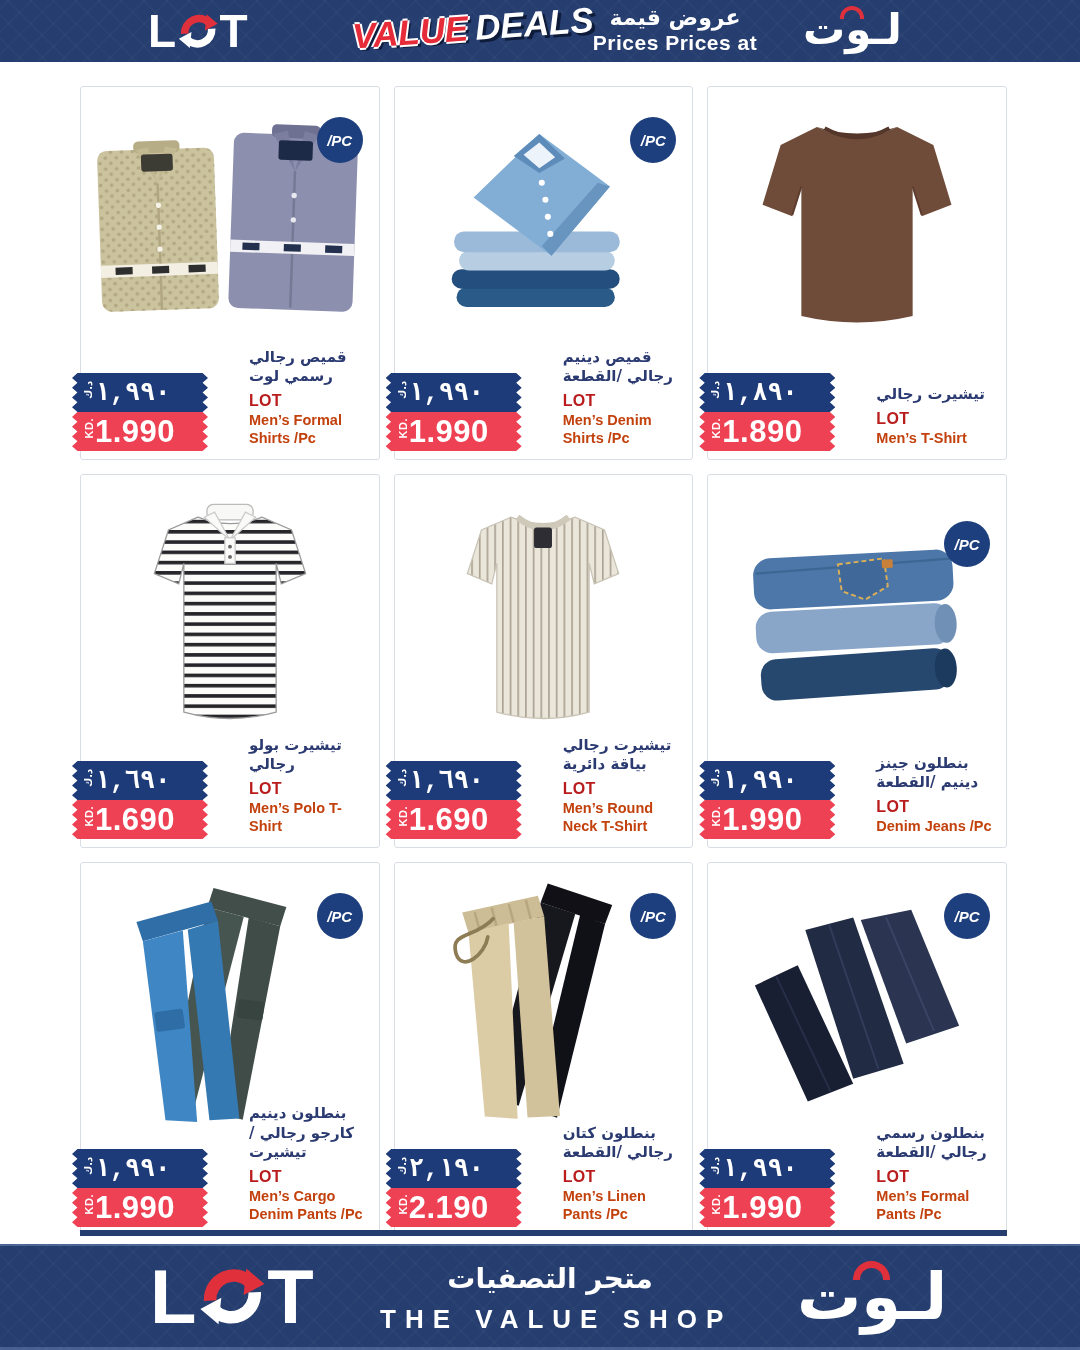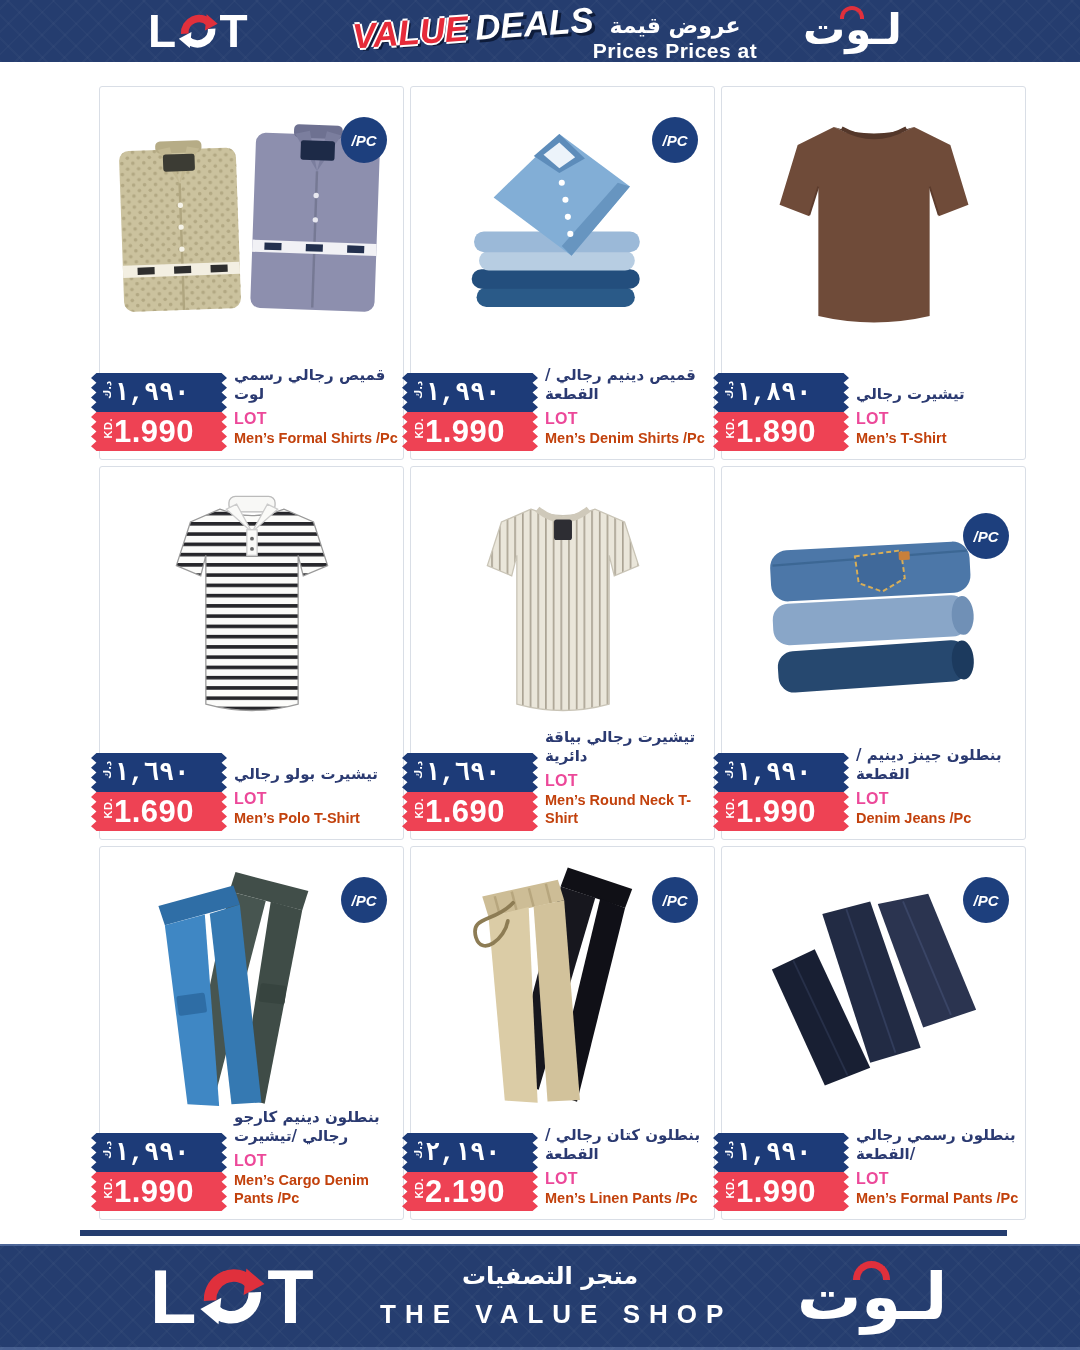--- a/index.html
+++ b/index.html
@@ -30,47 +30,47 @@
   
   .value-deals {
     position:absolute; left:352px; top:10px; display:flex; gap:7px;
     font-style:italic; font-weight:900; font-size:35px; line-height:1;
     transform:rotate(-4deg); letter-spacing:0px; white-space:nowrap;
   }
   .vd-value { color:#e62b39; text-shadow:-2px 0 0 #fff, 2px 0 0 #fff, 0 -2px 0 #fff, 0 2px 0 #fff, 3px 3px 0 #0e1c3a; }
   .vd-deals { color:#fff; text-shadow:3px 3px 0 #0e1c3a; }
 
   
-  .taglines { position:absolute; left:570px; width:210px; top:5px; text-align:center; color:#fff;margin-top:8px; }
+  .taglines { position:absolute; left:570px; width:210px; top:5px; text-align:center; color:#fff; }
   .tagline-ar { font-family:"DejaVu Sans", sans-serif; font-weight:700; font-size:22px; line-height:1.2; }
   .tagline-en { font-weight:700; font-size:21px; line-height:1.15; letter-spacing:.5px; }
 
   
   .ar-logo { position:relative; color:#fff; font-family:"DejaVu Sans", sans-serif; font-weight:700; direction:rtl; line-height:1; white-space:nowrap; }
   .hdr-ar-logo { position:absolute; left:803px; top:9px; font-size:42px; }
   .ftr-ar-logo { position:absolute; left:797px; top:50%; transform:translateY(-50%); font-size:64px; }
   .ar-swoosh {
     position:absolute; top:-.06em; left:37%;
     width:.58em; height:.3em;
     border:.11em solid #e0303c; border-bottom:none;
     border-top-left-radius:.6em; border-top-right-radius:.6em;
   }
 
   
   .ftr-center { position:absolute; left:380px; width:340px; top:16px; text-align:center; color:#fff; }
-  .ftr-ar { font-family:"DejaVu Sans", sans-serif; font-weight:700; font-size:24px; margin-bottom:9px; }
+  .ftr-ar { font-family:"DejaVu Sans", sans-serif; font-weight:700; font-size:28px; margin-bottom:9px; }
   .ftr-en { font-weight:700; font-size:26px; letter-spacing:9px; white-space:nowrap; }
 
   
   .footer-rule { position:absolute; left:80px; width:927px; top:1230px; height:6px; background:#253d6f; }
 
   
   .grid {
     position:absolute; top:86px; left:80px; width:927px;
-    display:grid; grid-template-columns:repeat(3,1fr); grid-auto-rows:374px; gap:6px;margin-left:19px;
+    display:grid; grid-template-columns:repeat(3,1fr); grid-auto-rows:374px; gap:14px;
   }
   .card { position:relative; background:#fff; border:1px solid #d9dee6; border-radius:3px; }
   .photo { height:266px; display:flex; align-items:center; justify-content:center; padding-top:12px; }
 
   .badge {
     position:absolute; top:30px; right:16px; width:46px; height:46px; border-radius:50%;
     background:#1d3f7d; color:#fff; display:flex; align-items:center; justify-content:center;
     font-size:15px; font-weight:700; font-style:italic; z-index:3;
   }
   .badge.low { top:46px; }
@@ -82,26 +82,26 @@
     clip-path:polygon(4% 0,96% 0,100% 6.25%,96% 12.5%,100% 18.75%,96% 25%,100% 31.25%,96% 37.5%,100% 43.75%,96% 50%,100% 56.25%,96% 62.5%,100% 68.75%,96% 75%,100% 81.25%,96% 87.5%,100% 93.75%,96% 100%,4% 100%,0 93.75%,4% 87.5%,0 81.25%,4% 75%,0 68.75%,4% 62.5%,0 56.25%,4% 50%,0 43.75%,4% 37.5%,0 31.25%,4% 25%,0 18.75%,4% 12.5%,0 6.25%);
   }
   .tag-top, .tag-bottom { flex:1; display:flex; align-items:center; padding-left:10px; color:#fff; }
   .tag-top { background:#1d3b78; }
   .tag-bottom { background:#ee4254; }
   .kd-ar { width:13px; font-family:"DejaVu Sans", sans-serif; font-size:10px; font-weight:700; transform:rotate(-90deg); text-align:center; }
   .price-ar { font-family:Liberation Mono, monospace; font-size:25px; font-weight:700; letter-spacing:1px; }
   .kd-en { width:13px; font-size:11px; font-weight:700; transform:rotate(-90deg); letter-spacing:.5px; }
   .price-en { font-size:31px; font-weight:700; letter-spacing:.5px;text-align:right; }
 
-  .desc { position:absolute; left:134px; right:5px; bottom:12px; z-index:2; }
+  .desc { position:absolute; left:168px; right:5px; bottom:12px; z-index:2; }
   .name-ar {
     font-family:"DejaVu Sans", sans-serif; direction:rtl; text-align:left;
     color:#2b3a71; font-weight:700; font-size:15px; line-height:1.3; margin-bottom:5px;
   }
-  .brand { color:#ec4899; font-weight:700; font-size:16px; letter-spacing:.3px; margin-bottom:1px; }
+  .brand { color:#b91c1c; font-weight:700; font-size:16px; letter-spacing:.3px; margin-bottom:1px; }
   .name-en { color:#c2410c; font-weight:700; font-size:14.5px; line-height:1.25; }
 
   .defs { position:absolute; width:0; height:0; }
 </style>
 </head>
 <body>
 
 <svg class="defs" aria-hidden="true">
   <defs>
     <pattern id="dotpat" width="9" height="9" patternUnits="userSpaceOnUse">

